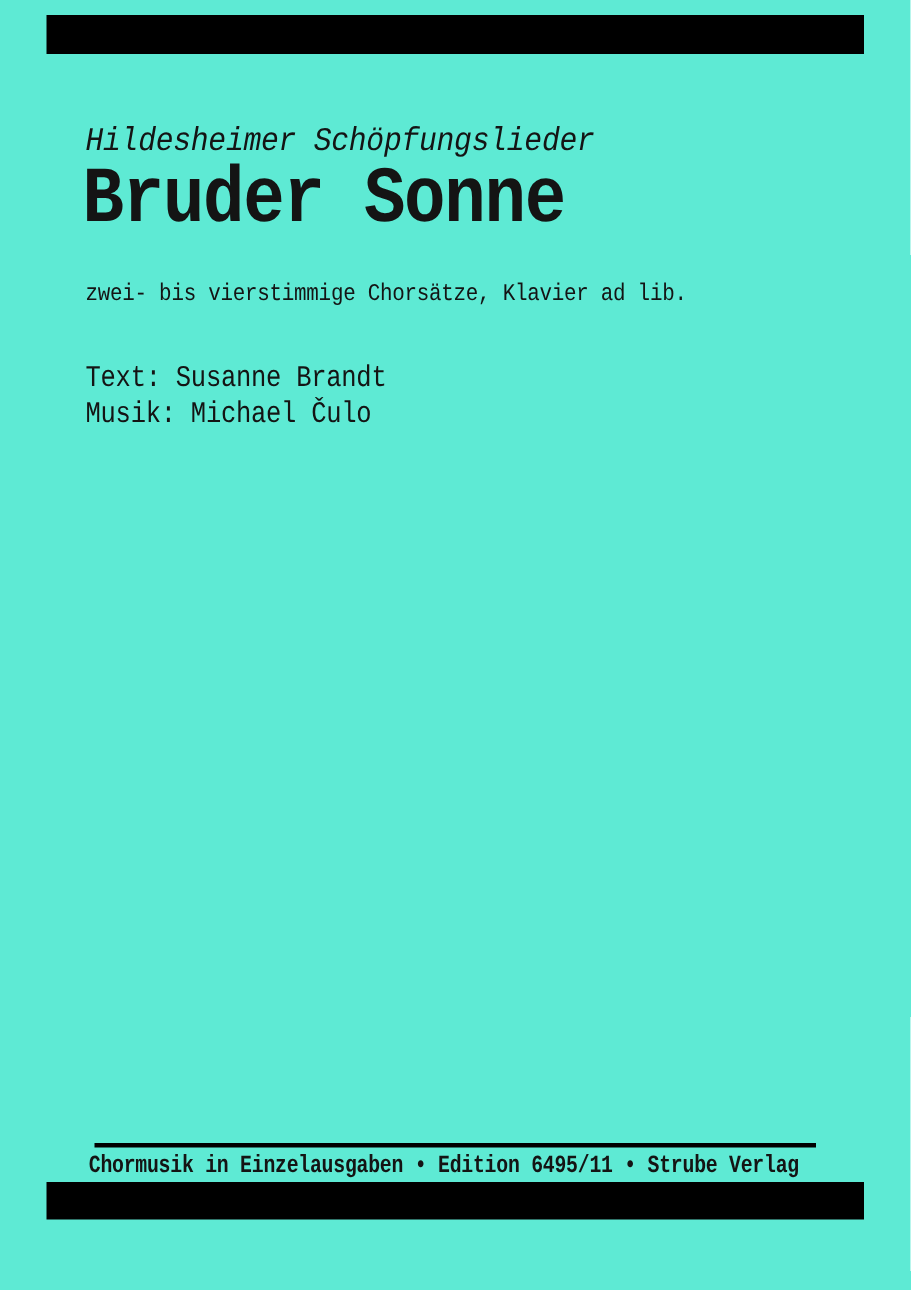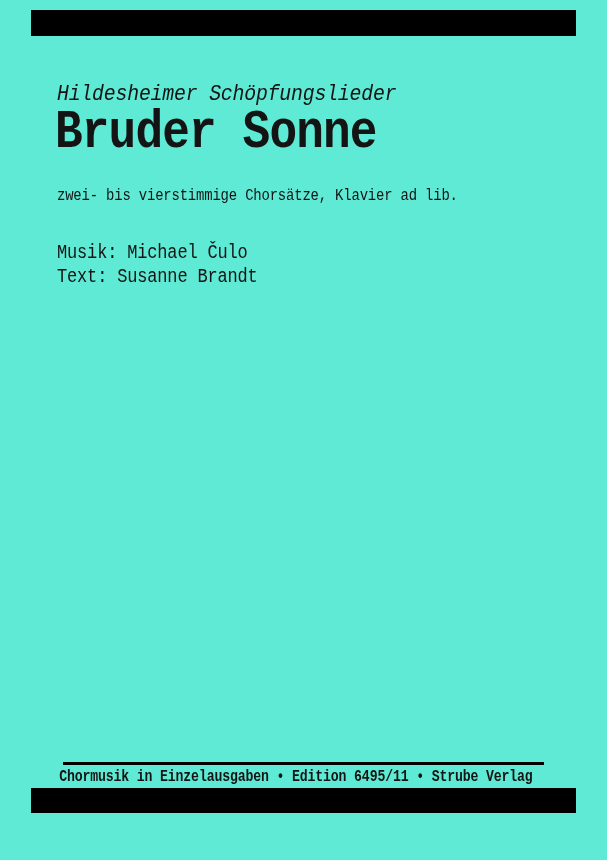--- a/index.html
+++ b/index.html
@@ -120,24 +120,24 @@
   <h1 class="line main-title">
     <span>Bruder Sonne</span>
   </h1>
 
   <div class="line subtitle">
     <span>zwei- bis vierstimmige Chorsätze, Klavier ad lib.</span>
   </div>
 
   <div class="credits">
     <div class="credit-line">
-      <span>Musik: Michael Čulo</span>
+      <span>Text: Susanne Brandt</span>
     </div>
     <div class="credit-line">
-      <span>Text: Susanne Brandt</span>
+      <span>Musik: Michael Čulo</span>
     </div>
   </div>
 
   <div class="footer-rule"></div>
 
   <div class="footer-text">
     <span>Chormusik in Einzelausgaben • Edition 6495/11 • Strube Verlag</span>
   </div>
 
   <div class="bar bottom-bar"></div>

